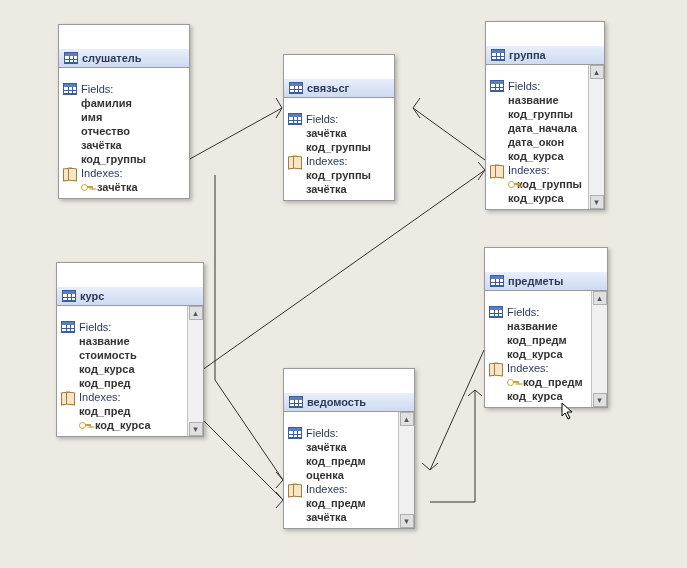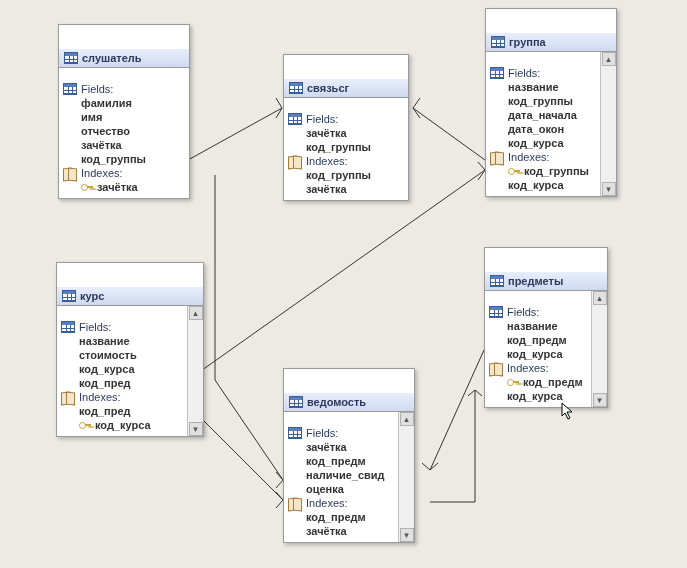--- a/index.html
+++ b/index.html
@@ -200,21 +200,21 @@
       <span class="ico-book"></span>
       <span>Indexes:</span>
     </div>
     <div class="field-row bold">
       <span class="ico-key"></span>
       <span>зачётка</span>
     </div>
   </div>
 </div>
 
-<div class="entity" style="left:283px; top:54px; width:126px;">
+<div class="entity" style="left:283px; top:54px; width:112px;">
   <div class="titlebar">
     <span class="ico-table"></span>
     <span>связьсг</span>
   </div>
   <div class="body">
     <div class="section-head">
       <span class="ico-table"></span>
       <span>Fields:</span>
     </div>
     <div class="field-row">
@@ -229,21 +229,21 @@
     </div>
     <div class="field-row">
         <span>код_группы</span>
       </div>
     <div class="field-row">
         <span>зачётка</span>
       </div>
   </div>
 </div>
 
-<div class="entity" style="left:485px; top:8px; width:132px;">
+<div class="entity" style="left:485px; top:21px; width:120px;">
   <div class="titlebar">
     <span class="ico-table"></span>
     <span>группа</span>
   </div>
   <div class="body" style="position:relative; padding-right:18px;">
     <div class="section-head">
       <span class="ico-table"></span>
       <span>Fields:</span>
     </div>
     <div class="field-row">
@@ -366,23 +366,20 @@
       <span class="ico-table"></span>
       <span>Fields:</span>
     </div>
     <div class="field-row">
         <span>зачётка</span>
       </div>
     <div class="field-row">
         <span>код_предм</span>
       </div>
     <div class="field-row">
-        <span>наличие_свид</span>
-      </div>
-    <div class="field-row">
         <span>оценка</span>
       </div>
     <div class="section-head">
       <span class="ico-book"></span>
       <span>Indexes:</span>
     </div>
     <div class="field-row">
         <span>код_предм</span>
       </div>
     <div class="field-row">

